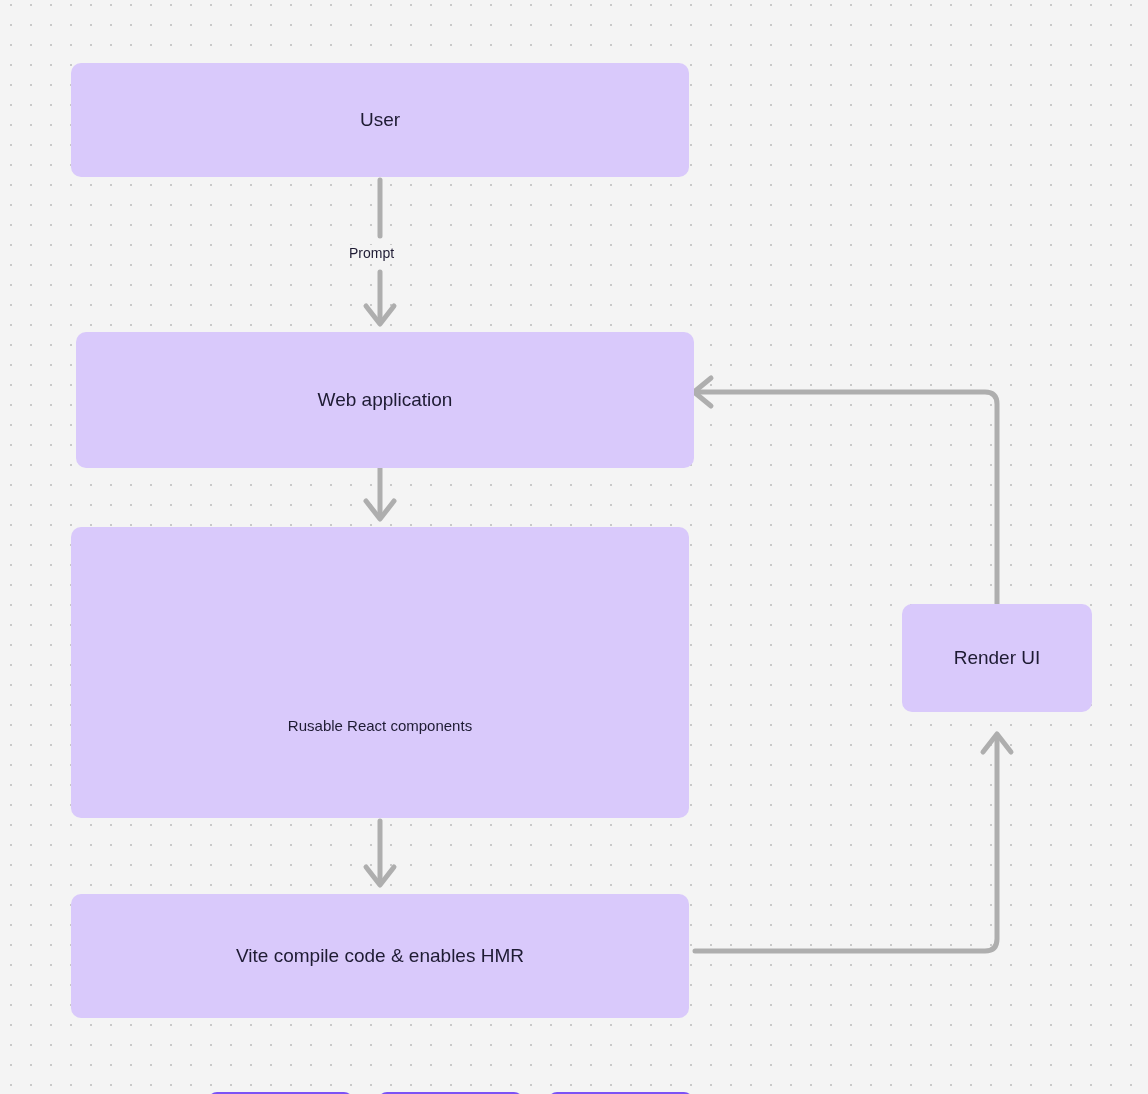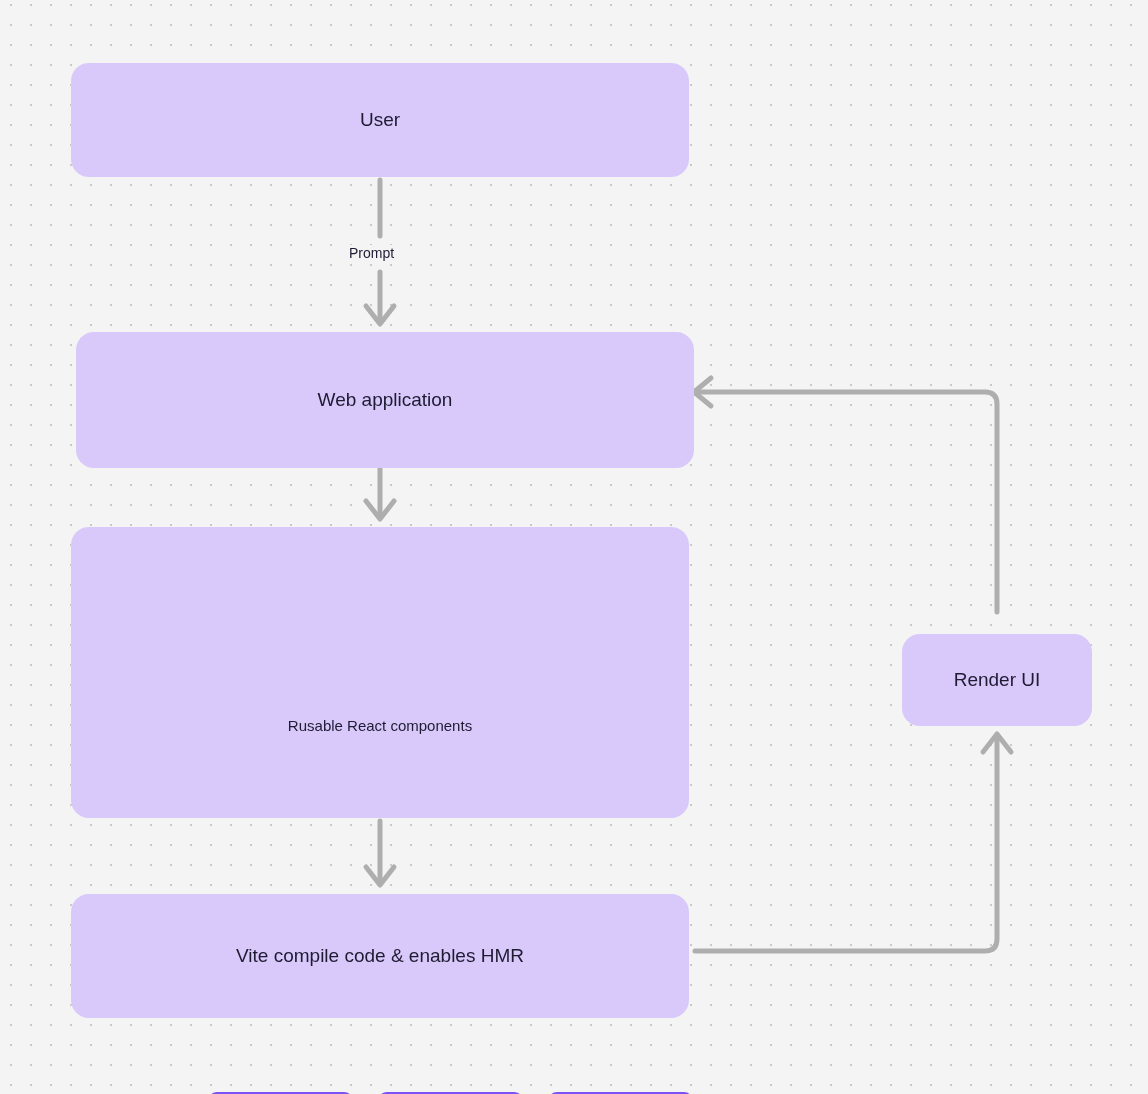--- a/index.html
+++ b/index.html
@@ -24,21 +24,21 @@
     background-position: 10px 4px;
   }
 
   .node {
     position: absolute;
     box-sizing: border-box;
     display: flex;
     align-items: center;
     justify-content: center;
     text-align: center;
-    border-radius: 18px;
+    border-radius: 10px;
   }
 
   .node-light {
     background-color: #d9c9fb;
     color: #1e1b33;
     font-size: 19px;
     line-height: 1.35;
   }
 
   .node-strong {
@@ -48,21 +48,21 @@
     line-height: 1.55;
     border-radius: 9px;
   }
 
   
   #node-user          { left: 71px;  top: 63px;  width: 618px; height: 114px; }
   #node-web-app       { left: 76px;  top: 332px; width: 618px; height: 136px; }
   #node-components    { left: 71px;  top: 527px; width: 618px; height: 291px;
                         display: block; }
   #node-vite          { left: 71px;  top: 894px; width: 618px; height: 124px; }
-  #node-render-ui     { left: 902px; top: 634px; width: 190px; height: 92px; }
+  #node-render-ui     { left: 902px; top: 604px; width: 190px; height: 108px; }
 
   #node-html          { left: 137px; top: 565px; width: 145px; height: 106px; }
   #node-css           { left: 307px; top: 565px; width: 145px; height: 106px; }
   #node-js            { left: 477px; top: 565px; width: 145px; height: 106px; }
 
   .components-label {
     position: absolute;
     left: 0;
     right: 0;
     top: 716px;

